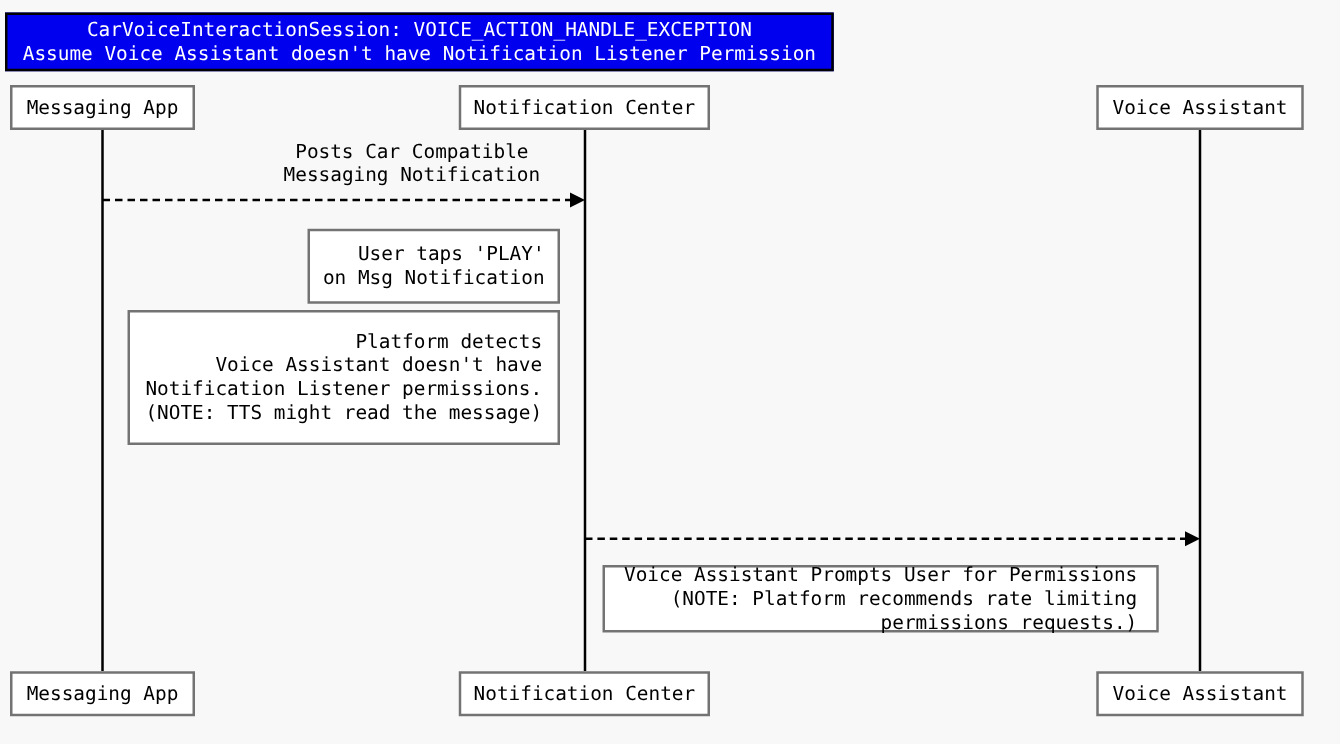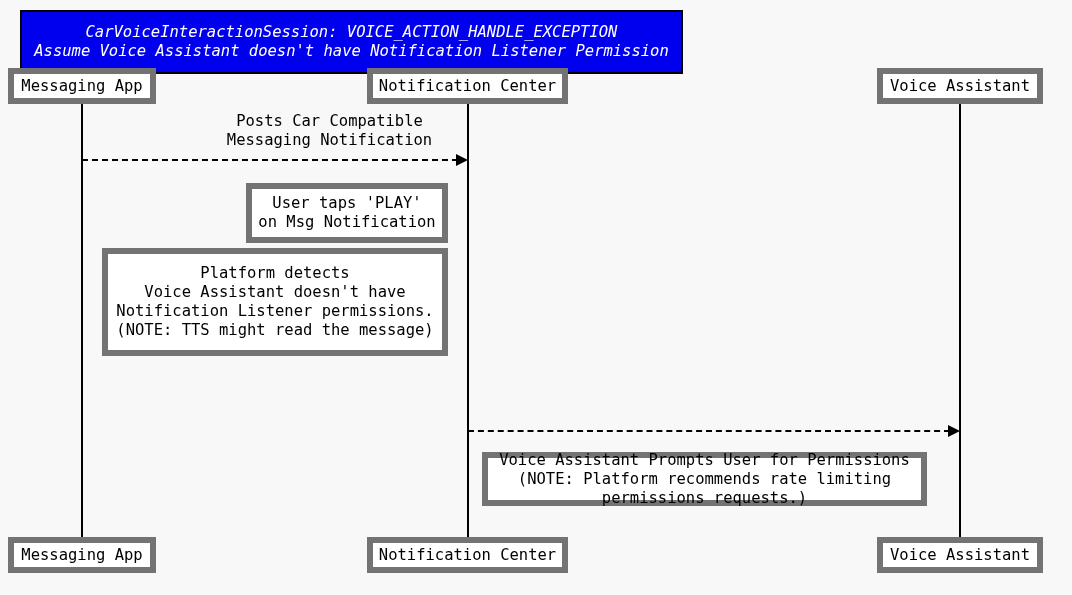--- a/index.html
+++ b/index.html
@@ -24,25 +24,25 @@
     color: #FFFFFF;
     border: 2px solid #000000;
     display: flex;
     align-items: center;
     justify-content: center;
     text-align: center;
     white-space: pre-line;
   }
   .pbox, .note {
     background: #FFFFFF;
-    border: 6px solid #737373;
+    border: 2px solid #737373;
     display: flex;
     align-items: center;
     justify-content: center;
-    text-align: center;
+    text-align: right;
     white-space: pre-line;
   }
   .lifeline {
     width: 2px;
     background: #000000;
   }
   .msg-label {
     text-align: center;
     white-space: pre-line;
   }
@@ -58,21 +58,21 @@
     position: absolute;
     right: 0;
     top: 0;
     width: 0;
     height: 0;
     border-top: 6px solid transparent;
     border-bottom: 6px solid transparent;
     border-left: 12px solid #000000;
   }
   
-  #title        { left: 20px;  top: 10px;  width: 663px; height: 64px; font-style: italic; }
+  #title        { left: 4px;  top: 10px;  width: 663px; height: 47px; }
   #p-top-0      { left: 8px;   top: 68px;  width: 148px; height: 36px; }
   #p-top-1      { left: 367px; top: 68px;  width: 201px; height: 36px; }
   #p-top-2      { left: 877px; top: 68px;  width: 166px; height: 36px; }
   #ll-0         { left: 81px;  top: 104px; height: 433px; }
   #ll-1         { left: 467px; top: 104px; height: 433px; }
   #ll-2         { left: 959px; top: 104px; height: 433px; }
   #msg1-label   { left: 82px;  top: 112px; width: 462px; padding-left: 33px; }
   #msg1-arrow   { left: 82px;  top: 154px; width: 386px; }
   #note-0       { left: 246px; top: 183px; width: 202px; height: 60px; }
   #note-1       { left: 102px; top: 248px; width: 346px; height: 108px; }

